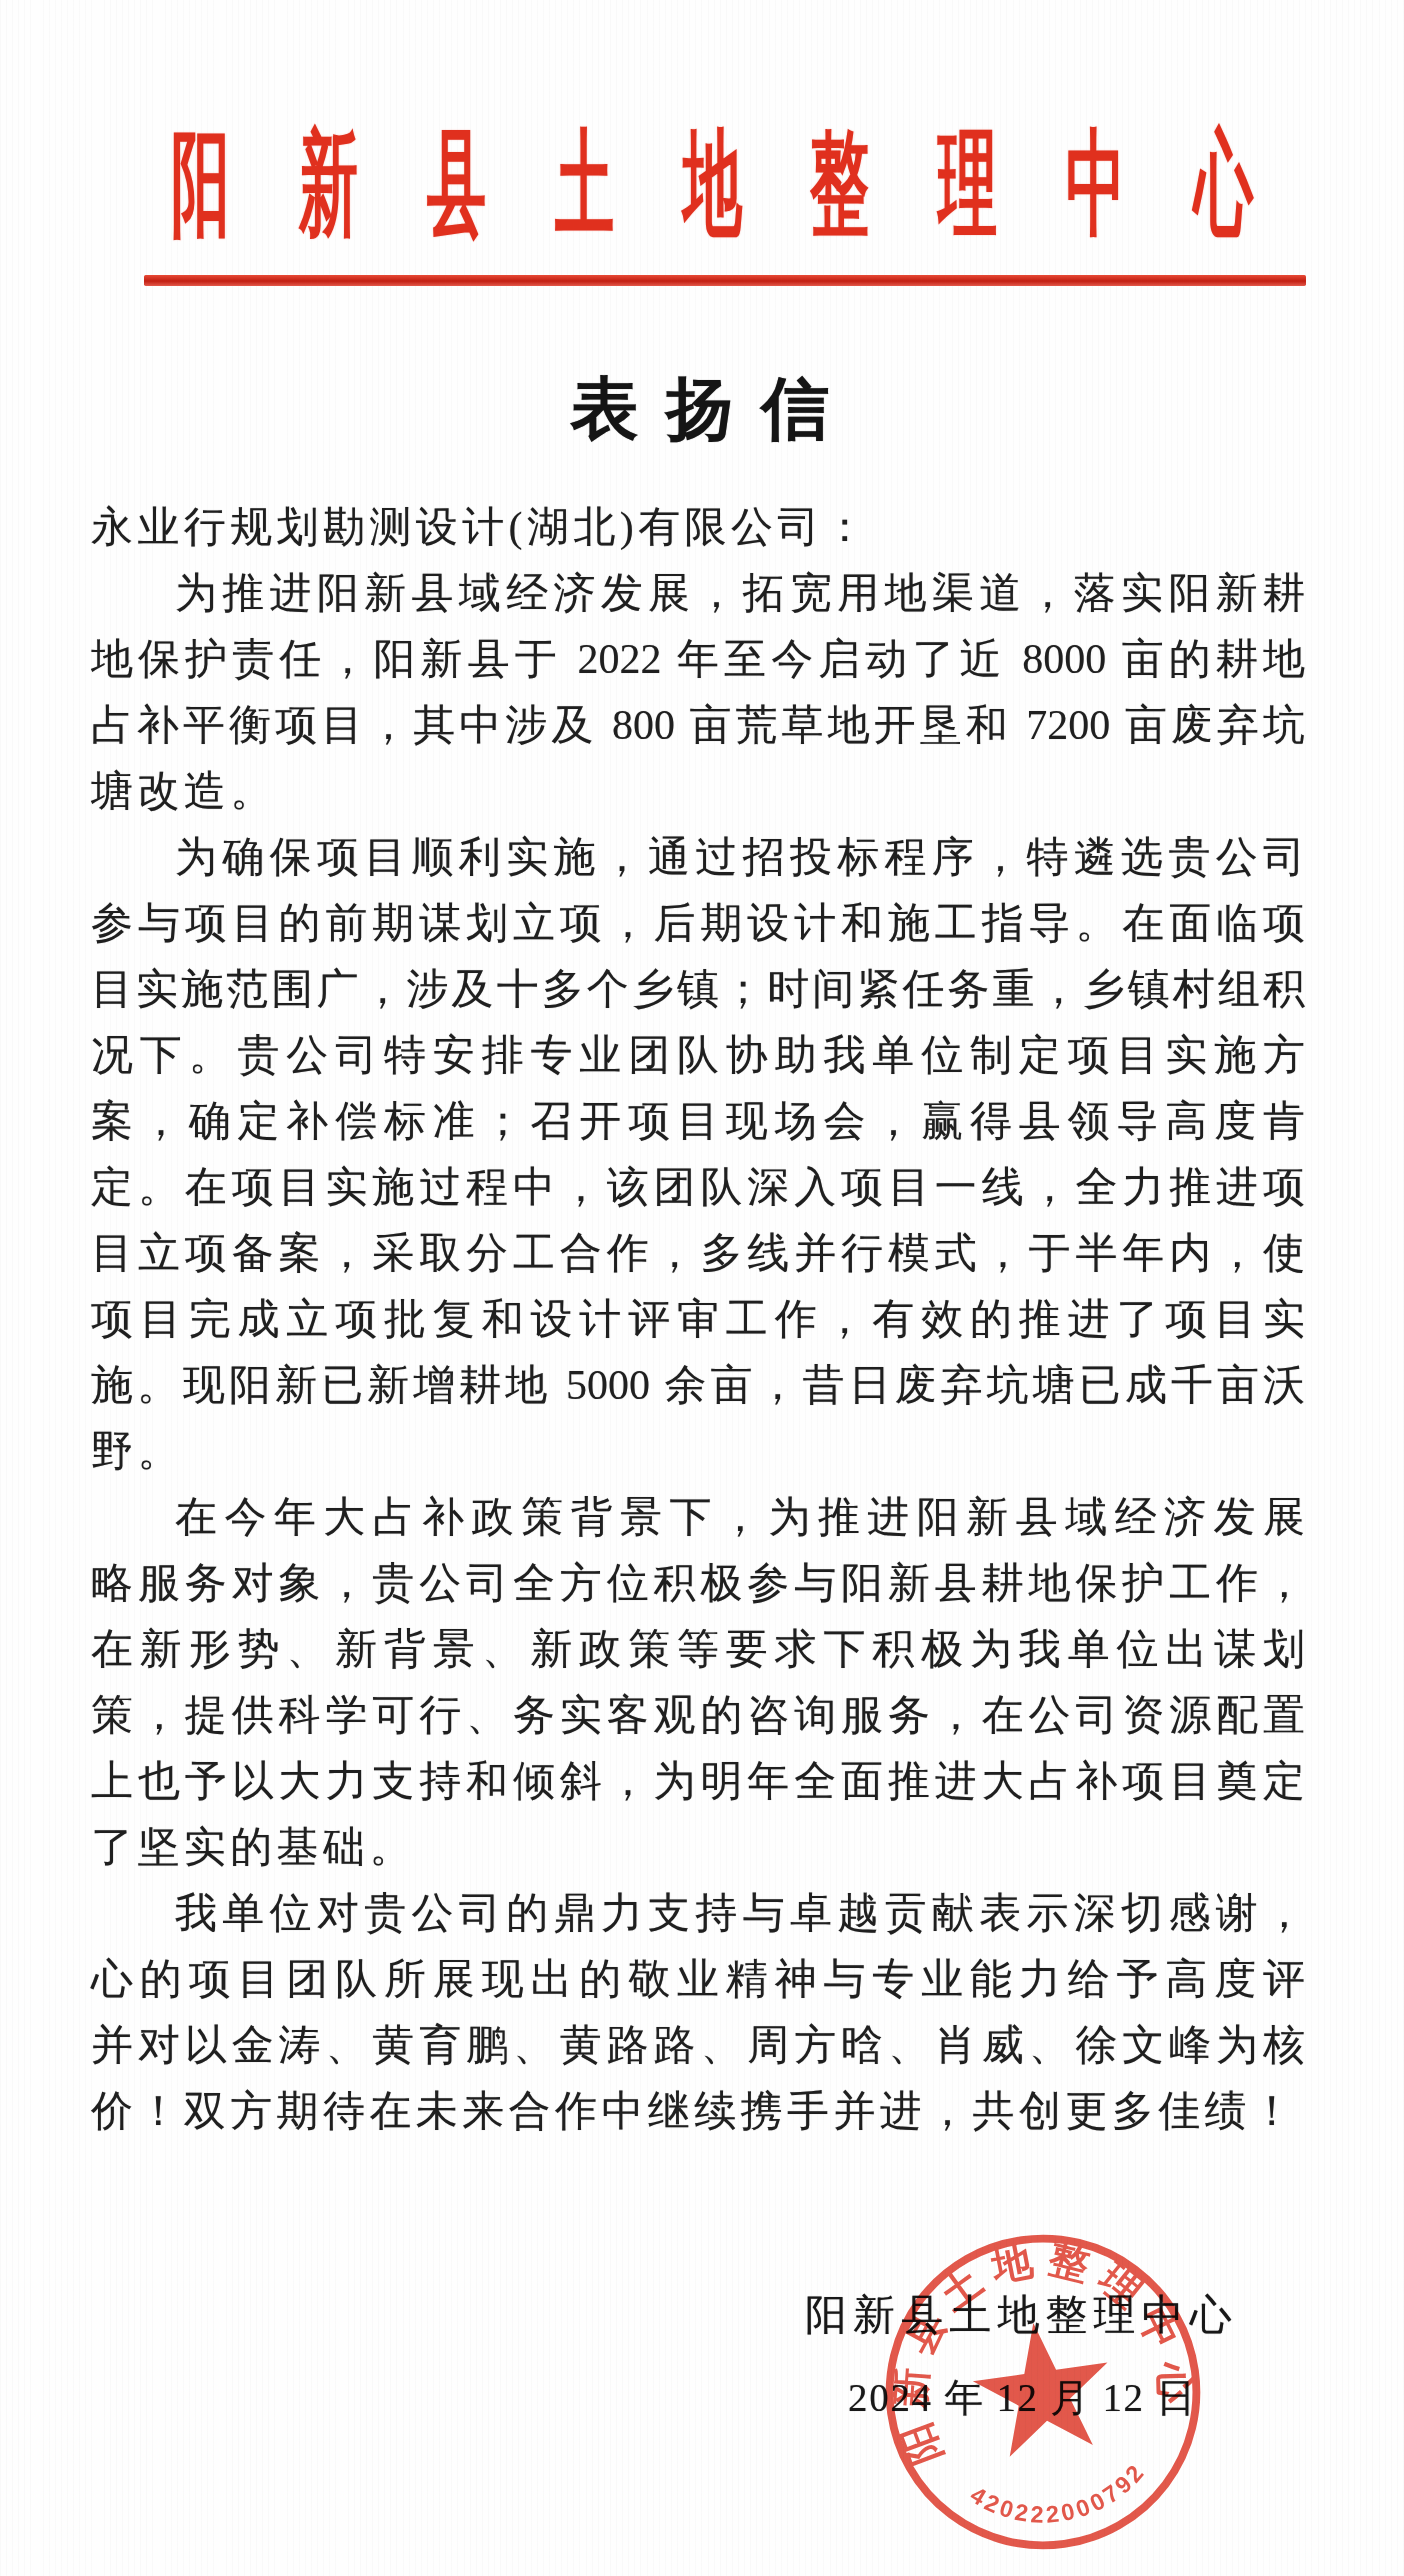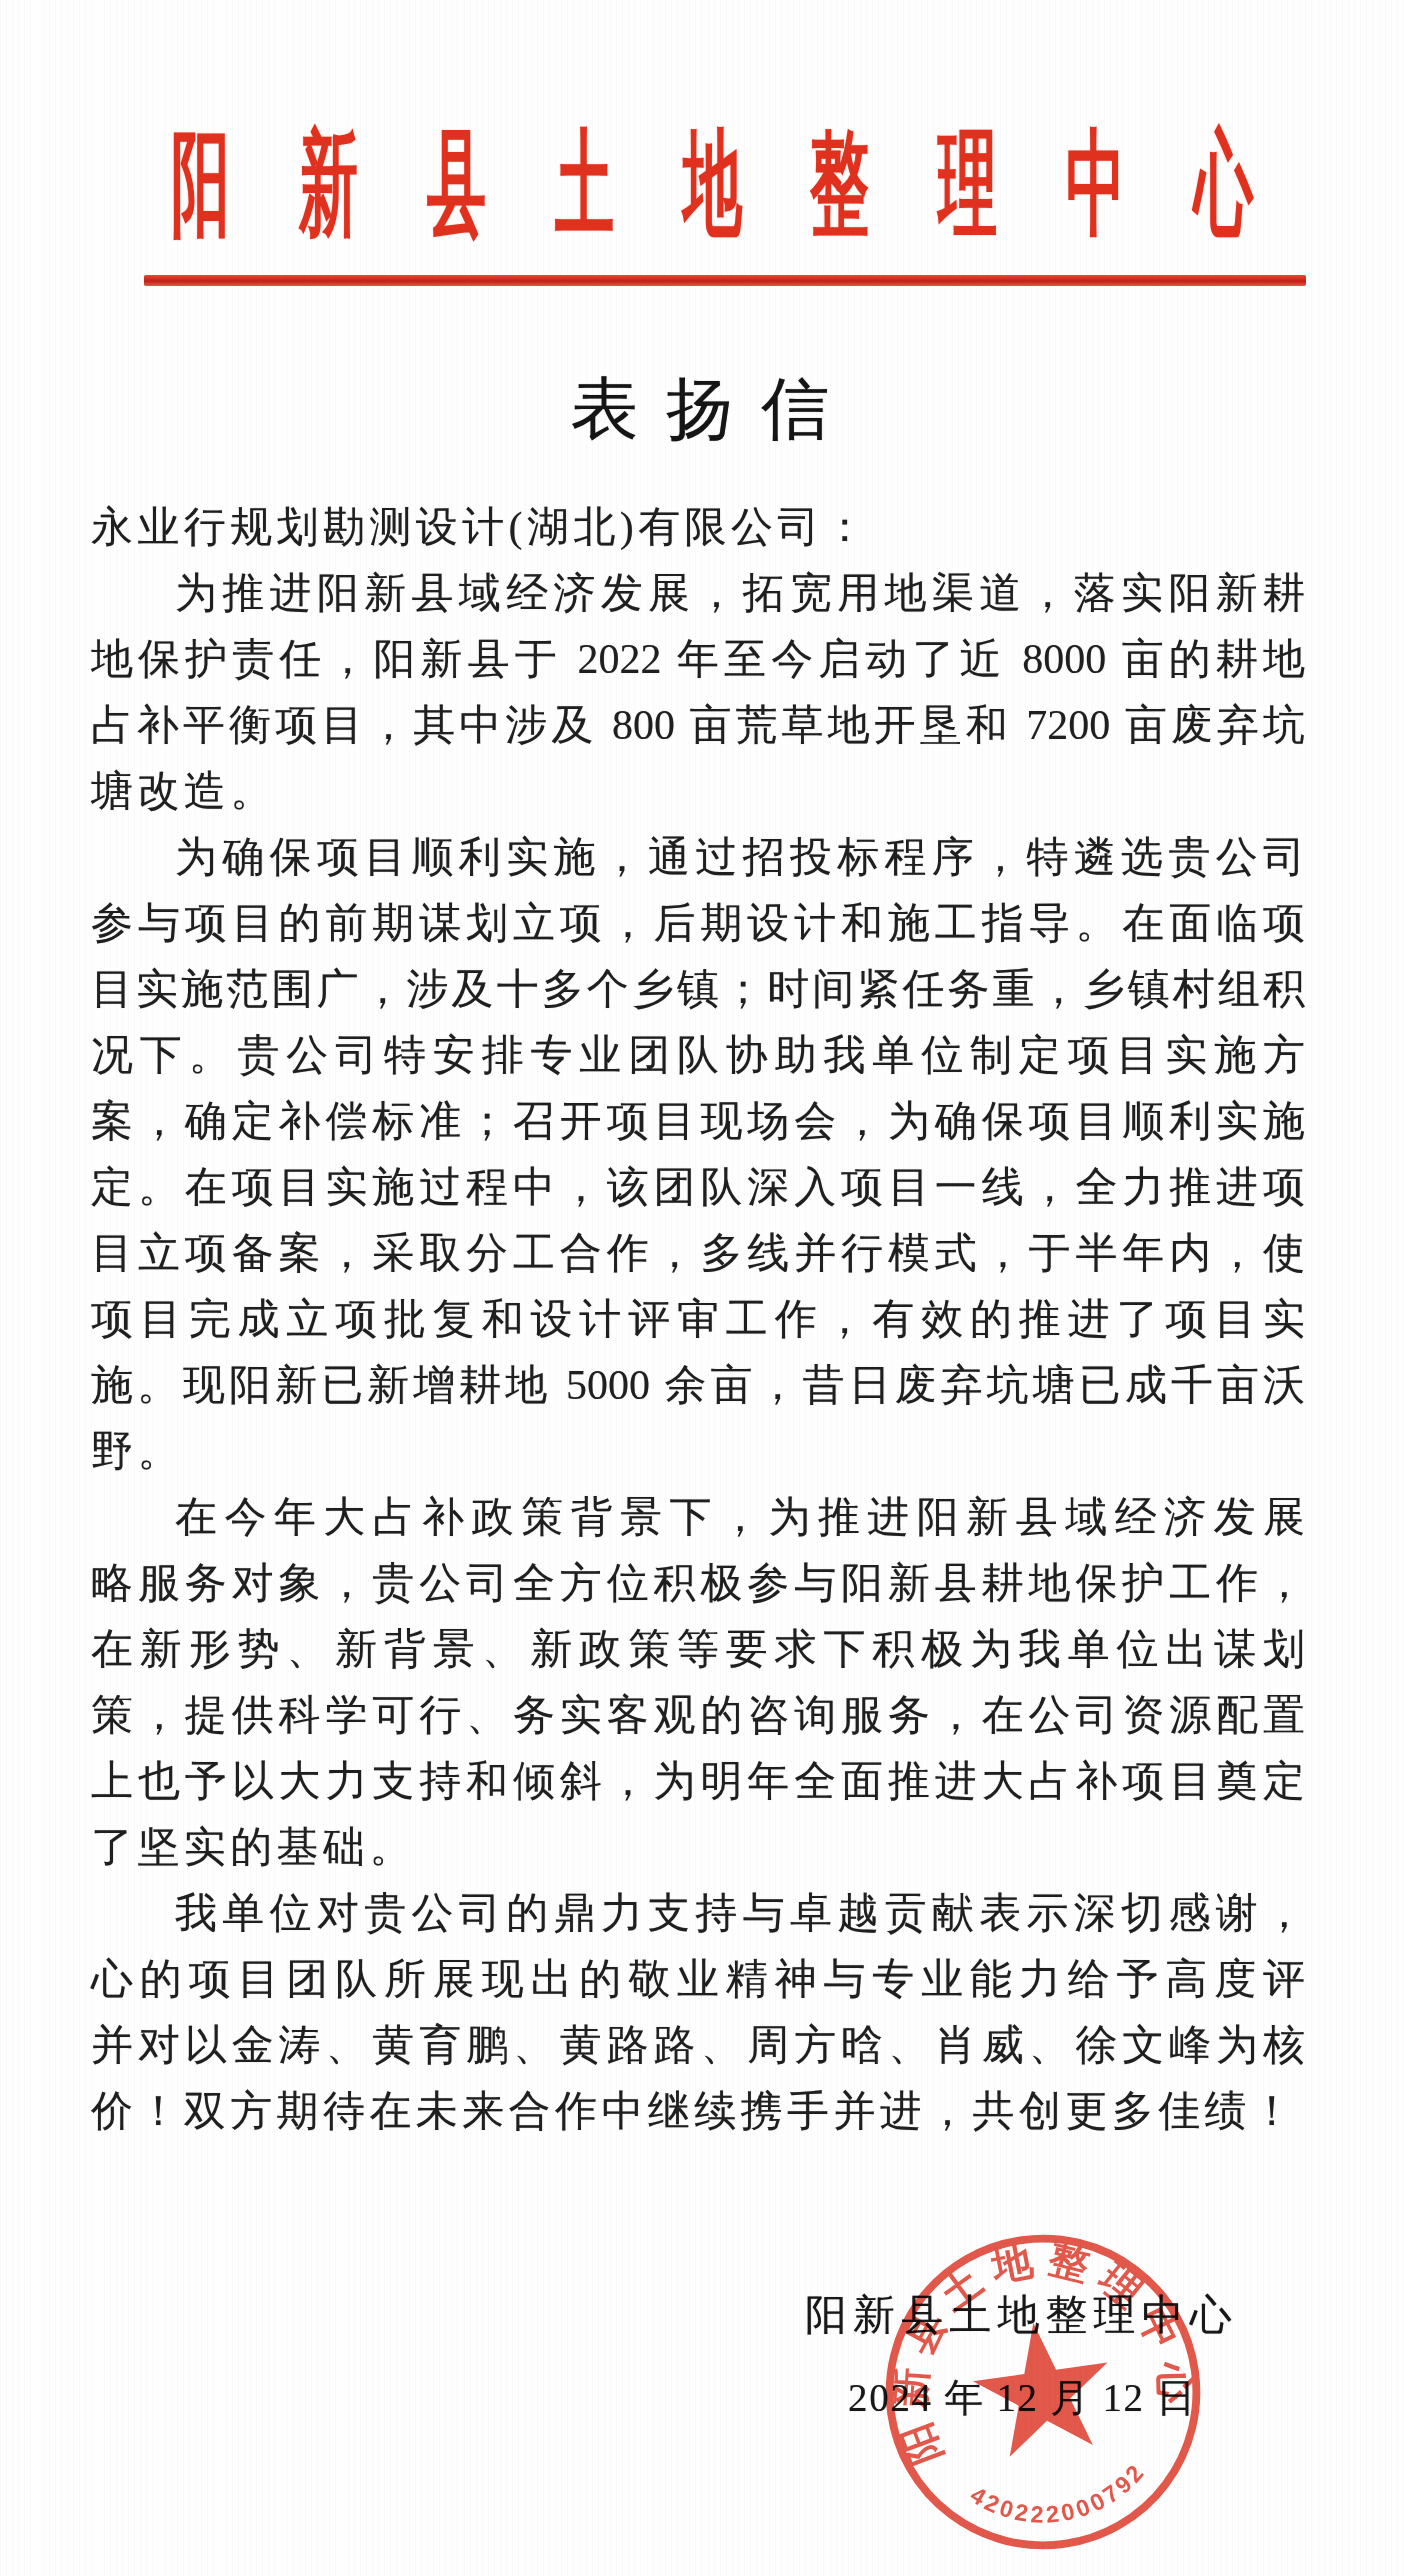--- a/index.html
+++ b/index.html
@@ -44,21 +44,21 @@
     border-radius: 1.7px;
   }
 
   
   .doc-title {
     position: absolute;
     left: 0; top: 364px;
     width: 100%;
     text-align: center;
     font-size: 68px;
-    font-weight: 400;
+    font-weight: 700;
     letter-spacing: 5.2px;
     color: #151515;
     text-shadow: 0 0 0.9px rgba(0,0,0,0.55);
   }
 
   
   .letter-body {
     position: absolute;
     left: 91px; top: 494px;
     width: 1214px;
@@ -144,21 +144,21 @@
   <div class="letter-body" id="bodyLines">
       <div class="line">永业行规划勘测设计(湖北)有限公司：</div>
       <div class="line j ind">为推进阳新县域经济发展，拓宽用地渠道，落实阳新耕</div>
       <div class="line j">地保护责任，阳新县于 2022 年至今启动了近 8000 亩的耕地</div>
       <div class="line j">占补平衡项目，其中涉及 800 亩荒草地开垦和 7200 亩废弃坑</div>
       <div class="line">塘改造。</div>
       <div class="line j ind">为确保项目顺利实施，通过招投标程序，特遴选贵公司</div>
       <div class="line j">参与项目的前期谋划立项，后期设计和施工指导。在面临项</div>
       <div class="line j">目实施范围广，涉及十多个乡镇；时间紧任务重，乡镇村组积</div>
       <div class="line j">况下。贵公司特安排专业团队协助我单位制定项目实施方</div>
-      <div class="line j">案，确定补偿标准；召开项目现场会，为确保项目顺利实施</div>
+      <div class="line j">案，确定补偿标准；召开项目现场会，赢得县领导高度肯</div>
       <div class="line j">定。在项目实施过程中，该团队深入项目一线，全力推进项</div>
       <div class="line j">目立项备案，采取分工合作，多线并行模式，于半年内，使</div>
       <div class="line j">项目完成立项批复和设计评审工作，有效的推进了项目实</div>
       <div class="line j">施。现阳新已新增耕地 5000 余亩，昔日废弃坑塘已成千亩沃</div>
       <div class="line">野。</div>
       <div class="line j ind">在今年大占补政策背景下，为推进阳新县域经济发展</div>
       <div class="line j">略服务对象，贵公司全方位积极参与阳新县耕地保护工作，</div>
       <div class="line j">在新形势、新背景、新政策等要求下积极为我单位出谋划</div>
       <div class="line j">策，提供科学可行、务实客观的咨询服务，在公司资源配置</div>
       <div class="line j">上也予以大力支持和倾斜，为明年全面推进大占补项目奠定</div>

